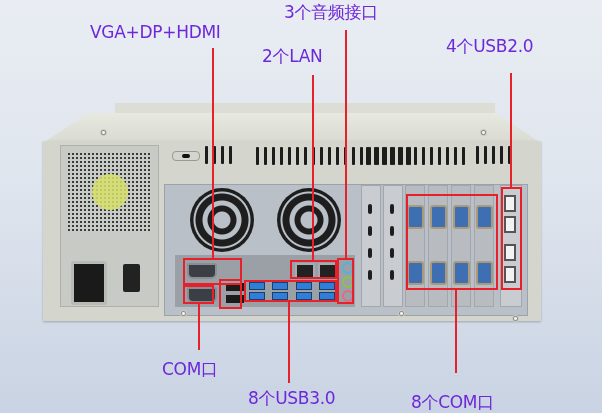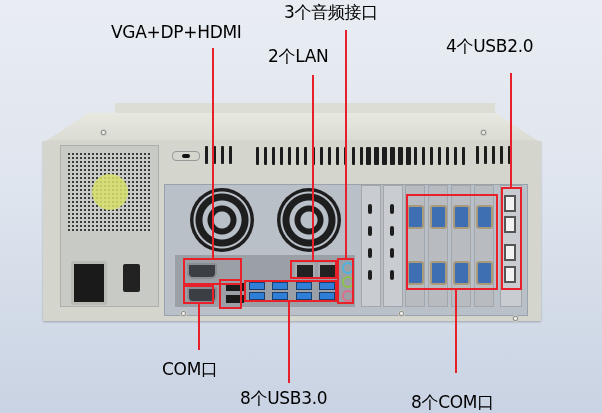--- a/index.html
+++ b/index.html
@@ -1,20 +1,20 @@
 <!DOCTYPE html>
 <html><head>
 <meta charset="utf-8">
 <style>
   html,body{margin:0;padding:0;}
   body{width:602px;height:413px;overflow:hidden;position:relative;
     background:linear-gradient(180deg,#e9edf3 0%,#dfe5ee 45%,#c9d3e3 100%);
     font-family:"DejaVu Sans","Liberation Sans",sans-serif;}
   .abs{position:absolute;}
-  .label{position:absolute;font-size:17px;color:#000000;white-space:nowrap;letter-spacing:-0.3px;}
+  .label{position:absolute;font-size:17px;color:#6d28d9;white-space:nowrap;letter-spacing:-0.3px;}
   .vline{position:absolute;width:2px;background:#e8202a;}
   .rbox{position:absolute;border:2px solid #e8202a;box-sizing:border-box;}
   
   .lid{position:absolute;left:43px;top:113px;width:498px;height:30px;
     background:linear-gradient(180deg,#e7e8e0 0%,#d9dad2 100%);
     clip-path:polygon(0 100%,9% 0,91% 0,100% 100%);}
   .lid-back{position:absolute;left:115px;top:103px;width:380px;height:12px;background:#dcddd5;}
   .face{position:absolute;left:43px;top:141px;width:498px;height:180px;background:#d4d5cc;
     box-shadow:0 1px 2px rgba(0,0,0,.25);}
   .vent{position:absolute;display:flex;gap:5px;}
@@ -187,19 +187,19 @@
 <div class="rbox" style="left:501px;top:187px;width:21px;height:103px"></div>
 
 <div class="vline" style="left:212px;top:48px;height:211px"></div>
 <div class="vline" style="left:345px;top:30px;height:229px"></div>
 <div class="vline" style="left:312px;top:75px;height:186px"></div>
 <div class="vline" style="left:510px;top:73px;height:115px"></div>
 <div class="vline" style="left:198px;top:303px;height:47px"></div>
 <div class="vline" style="left:288px;top:301px;height:82px"></div>
 <div class="vline" style="left:455px;top:289px;height:84px"></div>
 
-<div class="label" style="left:111px;top:22px">VGA+DP+HDMI</div>
+<div class="label" style="left:90px;top:22px">VGA+DP+HDMI</div>
 <div class="label" style="left:284px;top:1px">3个音频接口</div>
-<div class="label" style="left:268px;top:45px">2个LAN</div>
+<div class="label" style="left:262px;top:45px">2个LAN</div>
 <div class="label" style="left:446px;top:35px">4个USB2.0</div>
 <div class="label" style="left:162px;top:358px">COM口</div>
-<div class="label" style="left:240px;top:387px">8个USB3.0</div>
+<div class="label" style="left:248px;top:387px">8个USB3.0</div>
 <div class="label" style="left:411px;top:391px">8个COM口</div>
 
 </body></html>

